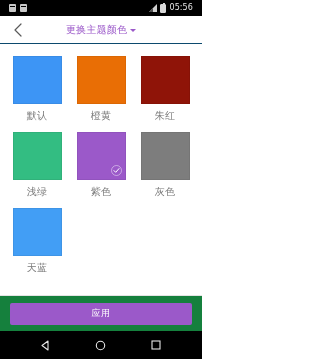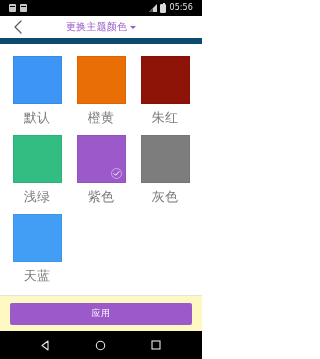--- a/index.html
+++ b/index.html
@@ -86,21 +86,21 @@
     color: #e6e6e6;
     letter-spacing: 0.1px;
     line-height: 1;
   }
 
   
   .app-bar {
     height: 28px;
     flex: 0 0 28px;
     background: #ffffff;
-    border-bottom: 6px solid #0c4a6e;
+    border-bottom: 1px solid #0c4a6e;
     display: flex;
     align-items: center;
     position: relative;
     padding: 0 8px;
   }
   .back-btn {
     width: 20px;
     height: 20px;
     display: flex;
     align-items: center;
@@ -167,30 +167,30 @@
     border-radius: 50%;
     border: 1px solid rgba(255,255,255,0.45);
     display: none;
     align-items: center;
     justify-content: center;
   }
   .swatch-cell.selected .check-mark { display: flex; }
   .check-mark svg { display: block; }
   .swatch-label {
     margin-top: 7px;
-    font-size: 13px;
+    font-size: 10px;
     color: #7a7a7a;
     letter-spacing: 0.2px;
     line-height: 1;
   }
 
   
   .apply-bar {
     flex: 0 0 36px;
-    background: #fef9c3;
+    background: #15803d;
     border-top: 1px solid #e4e4e4;
     display: flex;
     align-items: center;
     justify-content: center;
     padding: 0 10px;
   }
   .apply-btn {
     width: 100%;
     height: 22px;
     background: #9b59c9;

